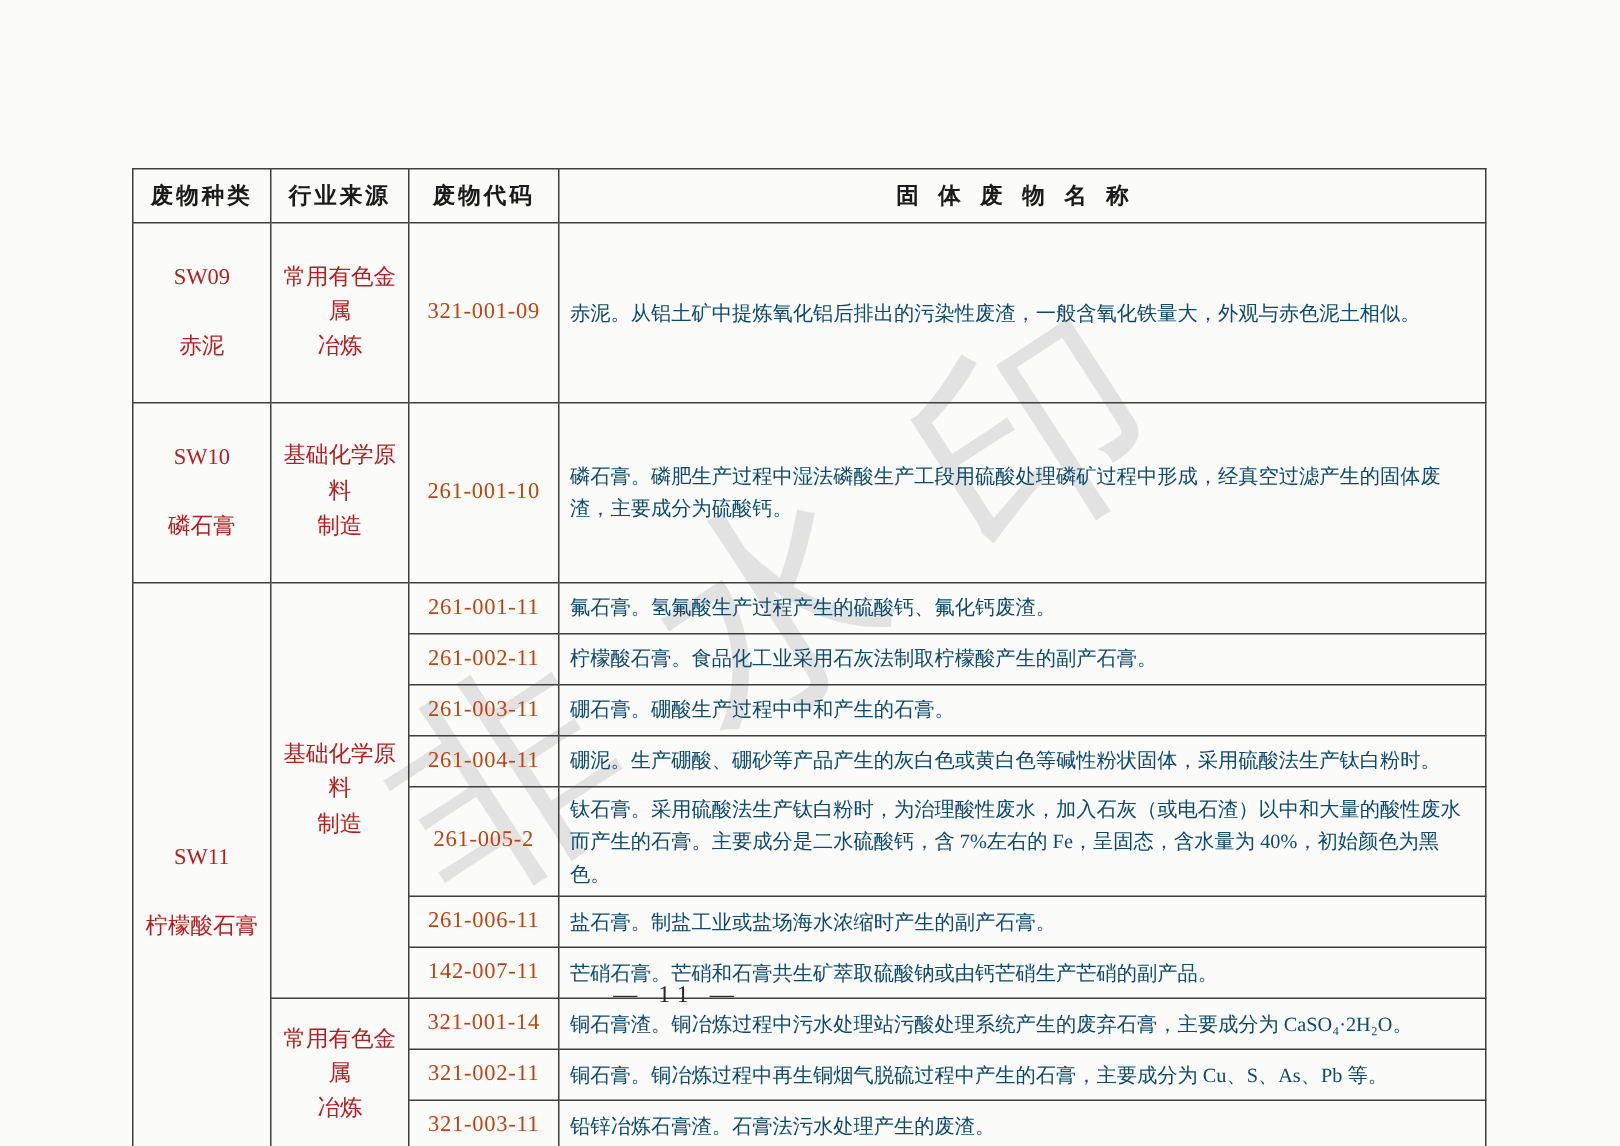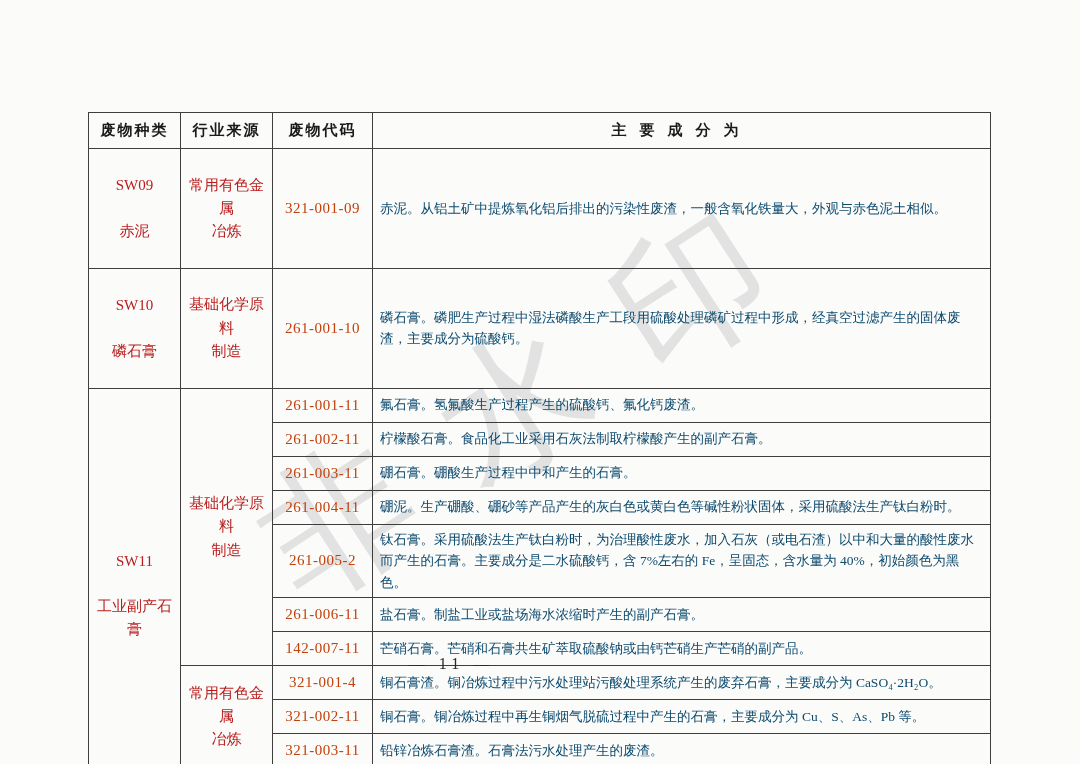--- a/index.html
+++ b/index.html
@@ -75,21 +75,21 @@
       <col style="width:92px">
         <col style="width:92px">
         <col style="width:100px">
         <col style="width:618px">
     </colgroup>
     <thead>
       <tr>
         <th>废物种类</th>
         <th>行业来源</th>
         <th>废物代码</th>
-        <th class="wide">主要成分为</th>
+        <th class="wide">固体废物名称</th>
       </tr>
     </thead>
     <tbody>
       <tr class="r-sw09">
         <td class="kind">
           <div class="l1">SW09</div>
           <div class="l2">赤泥</div>
         </td>
         <td class="industry">常用有色金属
 冶炼</td>
@@ -104,21 +104,21 @@
         </td>
         <td class="industry">基础化学原料
 制造</td>
         <td class="code">261-001-10</td>
         <td class="name">磷石膏。磷肥生产过程中湿法磷酸生产工段用硫酸处理磷矿过程中形成，经真空过滤产生的固体废渣，主要成分为硫酸钙。</td>
       </tr>
 
       <tr>
         <td class="kind" rowspan="11">
           <div class="l1">SW11</div>
-          <div class="l2">工业副产石膏</div>
+          <div class="l2">柠檬酸石膏</div>
         </td>
         <td class="industry" rowspan="7">基础化学原料
 制造</td>
         <td class="code">261-001-11</td>
         <td class="name">氟石膏。氢氟酸生产过程产生的硫酸钙、氟化钙废渣。</td>
       </tr>
       <tr>
         <td class="code">261-002-11</td>
         <td class="name">柠檬酸石膏。食品化工业采用石灰法制取柠檬酸产生的副产石膏。</td>
       </tr>
@@ -139,21 +139,21 @@
         <td class="name">盐石膏。制盐工业或盐场海水浓缩时产生的副产石膏。</td>
       </tr>
       <tr>
         <td class="code">142-007-11</td>
         <td class="name">芒硝石膏。芒硝和石膏共生矿萃取硫酸钠或由钙芒硝生产芒硝的副产品。</td>
       </tr>
 
       <tr>
         <td class="industry" rowspan="3">常用有色金属
 冶炼</td>
-        <td class="code">321-001-4</td>
+        <td class="code">321-001-14</td>
         <td class="name">铜石膏渣。铜冶炼过程中污水处理站污酸处理系统产生的废弃石膏，主要成分为 CaSO₄·2H₂O。</td>
       </tr>
       <tr>
         <td class="code">321-002-11</td>
         <td class="name">铜石膏。铜冶炼过程中再生铜烟气脱硫过程中产生的石膏，主要成分为 Cu、S、As、Pb 等。</td>
       </tr>
       <tr>
         <td class="code">321-003-11</td>
         <td class="name">铅锌冶炼石膏渣。石膏法污水处理产生的废渣。</td>
       </tr>

